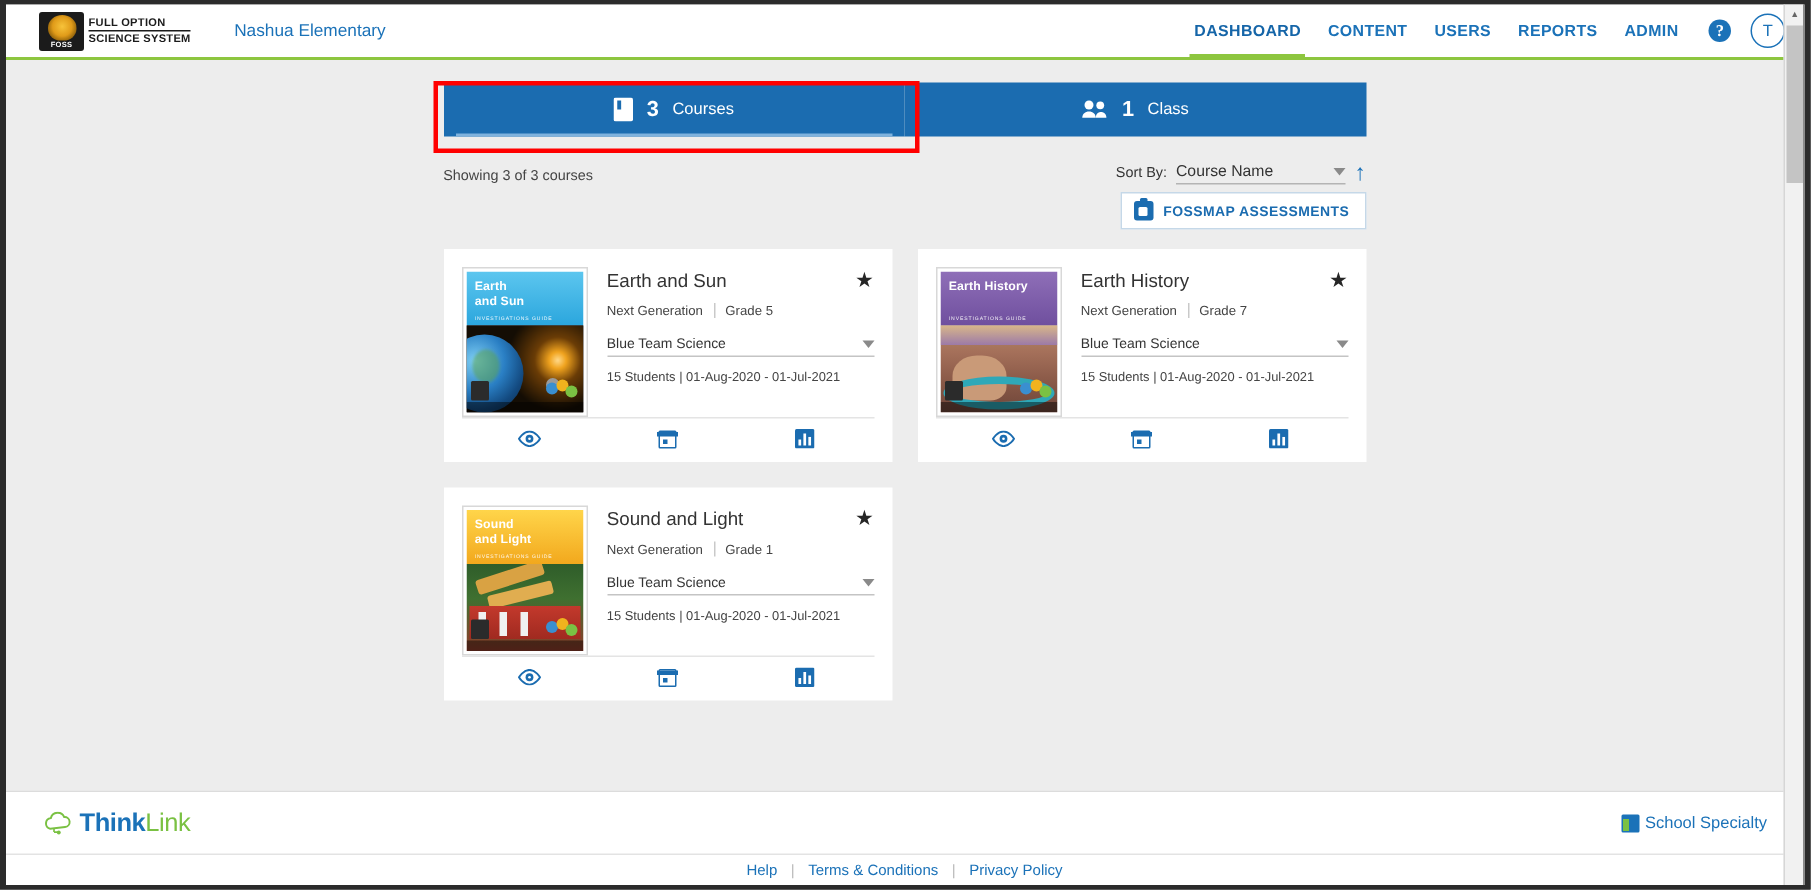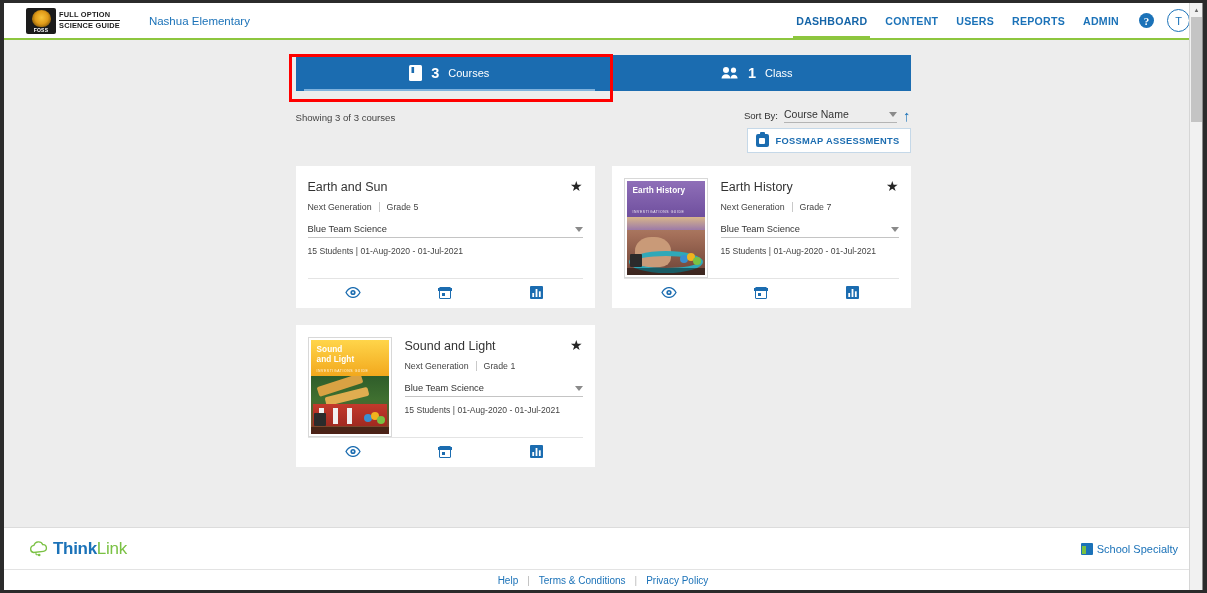--- a/index.html
+++ b/index.html
@@ -388,21 +388,21 @@
 <div class="frame">
 
   <div class="header">
     <div class="foss-logo">
       <div class="foss-mark">
         <div class="foss-sun"></div>
         <div class="foss-mark-text">FOSS</div>
       </div>
       <div class="foss-words">
         <span>FULL OPTION</span>
-        <span>SCIENCE GUIDE</span>
+        <span>SCIENCE SYSTEM</span>
       </div>
     </div>
     <div class="school-name">Nashua Elementary</div>
 
     <div class="topnav">
       <div class="navitem active">DASHBOARD</div>
       <div class="navitem">CONTENT</div>
       <div class="navitem">USERS</div>
       <div class="navitem">REPORTS</div>
       <div class="navitem">ADMIN</div>
@@ -460,20 +460,40 @@
         <div class="assess-btn">
           <span class="badge-icon"></span>
           <span class="txt">FOSSMAP ASSESSMENTS</span>
         </div>
       </div>
 
       <div class="cards">
 
         <div class="card">
           <div class="card-top">
+            <div class="cover">
+              <div class="cover-inner">
+                <div class="cover-band" style="background:linear-gradient(180deg,#5cc6ef 0%,#2ba6dd 100%);">
+                  <div class="cover-title">Earth<br>and Sun</div>
+                  <div class="cover-sub">INVESTIGATIONS GUIDE</div>
+                </div>
+                <div class="cover-art" style="background:radial-gradient(circle at 78% 40%, #ffd98a 0%, #f0a31e 8%, #6a3c06 22%, #140d04 48%), #05070d;">
+                  <div style="position:absolute;left:-14px;top:6px;width:52px;height:52px;border-radius:50%;background:radial-gradient(circle at 38% 34%, #7fd0f5 0%, #2a7fc4 42%, #134a80 70%, #08233f 100%);"></div>
+                  <div style="position:absolute;left:4px;top:16px;width:18px;height:22px;border-radius:50%;background:rgba(90,160,80,.55);filter:blur(1px);"></div>
+                  <div style="position:absolute;right:16px;bottom:14px;width:9px;height:9px;border-radius:50%;background:#9a9a9a;"></div>
+                  <div class="cover-logo"></div>
+                  <div class="cover-dots">
+                    <i style="left:0;top:2px;background:#3a8fd0;"></i>
+                    <i style="left:7px;top:0;background:#f0b31e;"></i>
+                    <i style="left:13px;top:4px;background:#7ac143;"></i>
+                  </div>
+                  <div class="cover-foot"></div>
+                </div>
+              </div>
+            </div>
             <div class="card-info">
               <div class="ci-title-row">
                 <div class="ci-title">Earth and Sun</div>
                 <div class="star">★</div>
               </div>
               <div class="ci-meta">
                 <span>Next Generation</span>
                 <span class="sep"></span>
                 <span>Grade 5</span>
               </div>

